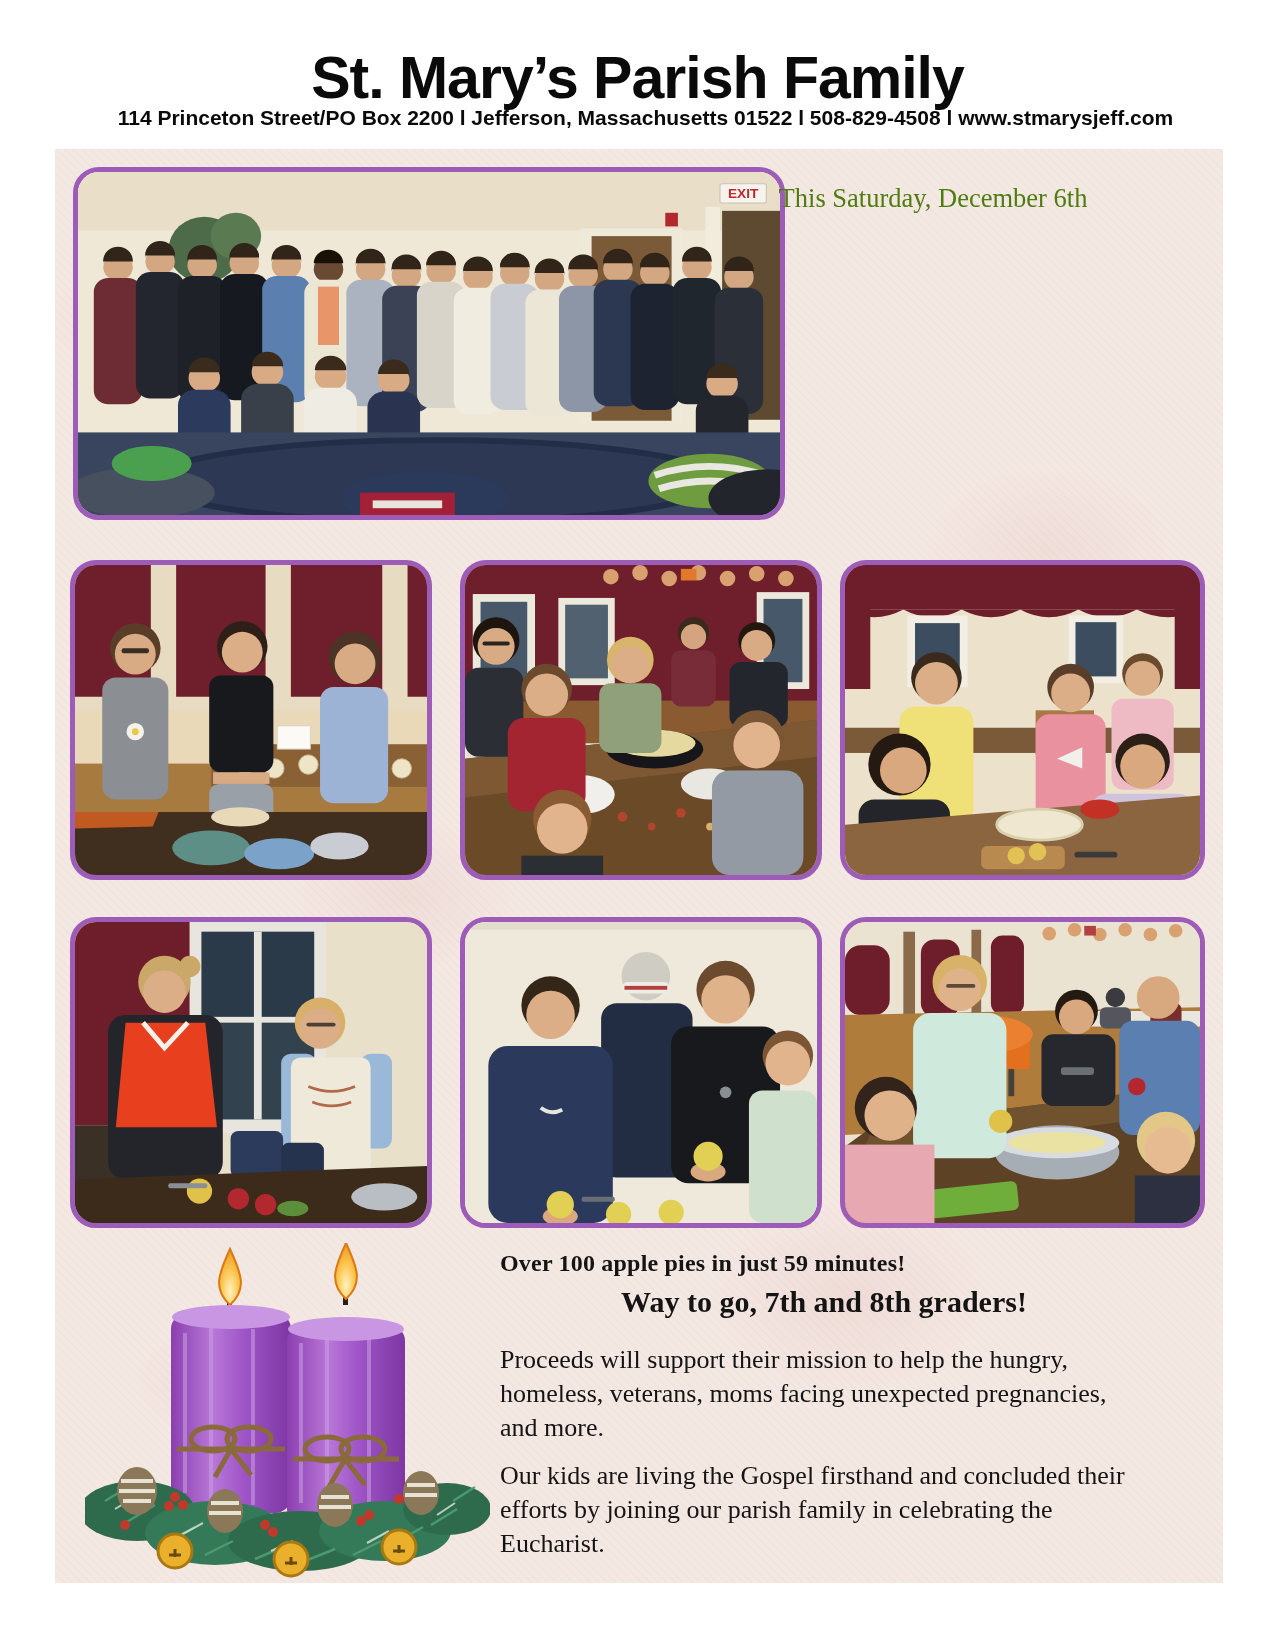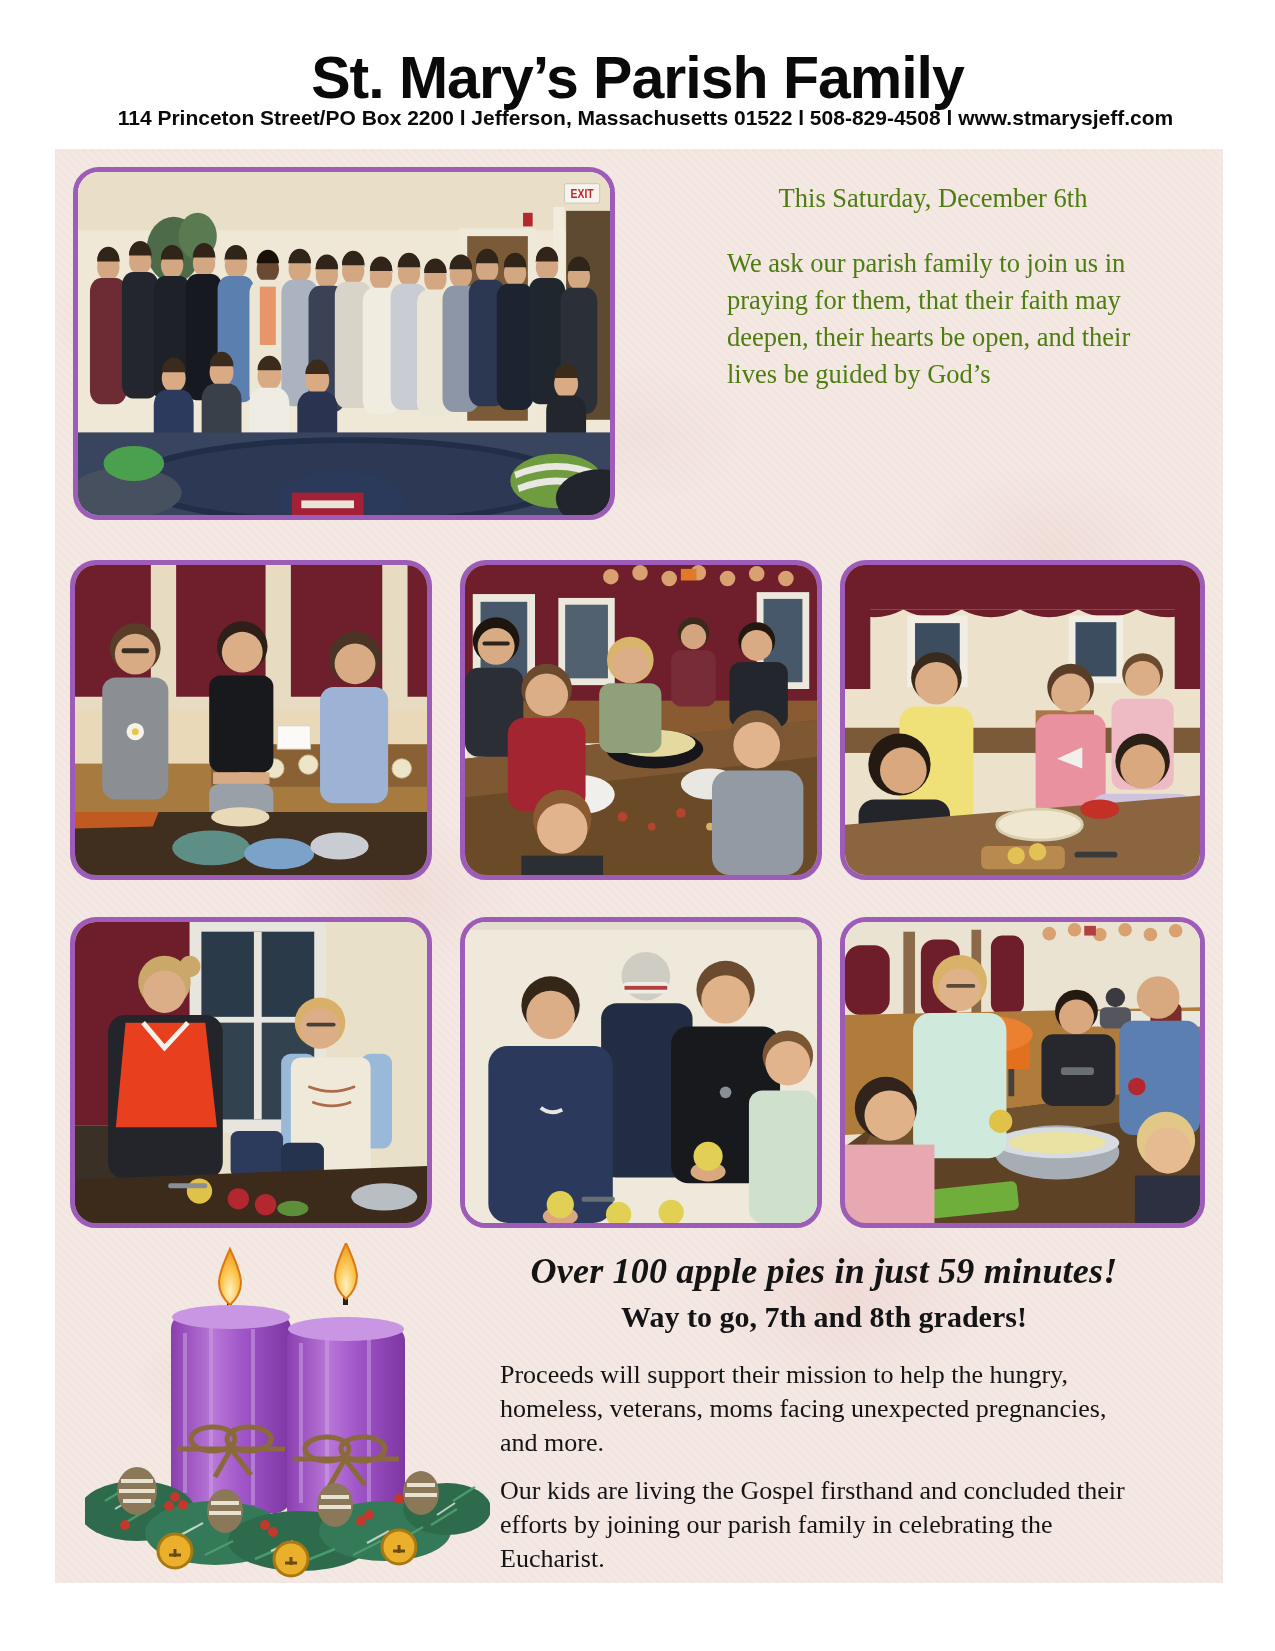--- a/index.html
+++ b/index.html
@@ -20,37 +20,37 @@
        radial-gradient(150px 100px at 50% 20%, rgba(214,160,155,.10), transparent 70%),
        repeating-linear-gradient(45deg, rgba(200,150,150,.05) 0 2px, rgba(255,255,255,0) 2px 6px),
        #f4e8e3;}
   .photo{position:absolute;border:5px solid #9c5cb8;border-radius:26px;overflow:hidden;
          box-sizing:border-box;background:#e8e0d0;box-shadow:inset 0 0 0 2px rgba(255,255,255,.35);}
   .photo svg{display:block;width:100%;height:100%;}
   .conf-text{position:absolute;left:727px;top:180px;width:412px;font-size:26.5px;line-height:1.4;color:#4d7c0f;}
   .conf-text .dateline{text-align:center;margin:0 0 28px 0;}
   .conf-text p{margin:0 0 24px 0;}
   .pie-text{position:absolute;left:500px;top:1250px;width:648px;color:#141414;}
-  .pie-text h2{margin:0 0 8px 0;font-size:36px;font-weight:700;text-align:center;letter-spacing:.2px;font-style:italic;}
+  .pie-text h2{margin:0 0 8px 0;font-size:24px;font-weight:700;letter-spacing:.2px;}
   .pie-text h3{margin:0 0 24px 0;font-size:30px;font-weight:700;text-align:center;}
   .pie-text p{margin:0 0 15px 0;font-size:26px;line-height:1.3;}
   .advent{position:absolute;left:85px;top:1243px;width:405px;height:342px;}
   .advent svg{display:block;width:100%;height:100%;}
 </style>
 </head>
 <body>
 
 <div class="page">
 
   <div class="title">St. Mary’s Parish Family</div>
   <div class="address">114 Princeton Street/PO Box 2200  l  Jefferson, Massachusetts 01522  l  508-829-4508  l  www.stmarysjeff.com</div>
 
   <div class="parchment"></div>
 
-  <div class="photo" style="left:73px;top:167px;width:542px;height:353px;" aria-label="Confirmation class group photo in the parish hall">
+  <div class="photo" style="left:73px;top:167px;width:712px;height:353px;" aria-label="Confirmation class group photo in the parish hall">
     <svg viewBox="0 0 667 353" preserveAspectRatio="none">
       <rect width="667" height="353" fill="#f0e8d6"></rect>
       <rect width="667" height="60" fill="#e9dfc9"></rect>
       <rect x="478" y="58" width="96" height="200" fill="#efe9da"></rect>
       <rect x="488" y="66" width="76" height="190" fill="#7b5a38"></rect>
       <rect x="612" y="40" width="55" height="215" fill="#5d4a30"></rect>
       <rect x="596" y="36" width="14" height="220" fill="#f2ecdc"></rect>
       <circle cx="120" cy="80" r="34" fill="#4d6b48"></circle>
       <circle cx="150" cy="66" r="24" fill="#5a7a52"></circle>
       <g>
@@ -114,21 +114,20 @@
         <path d="M548,312 q52,-18 104,0 M552,326 q48,-16 96,0" stroke="#e8e8e0" stroke-width="7" fill="none"></path>
       </g>
       <ellipse cx="655" cy="336" rx="56" ry="30" fill="#22262c"></ellipse>
       <rect x="268" y="330" width="90" height="23" fill="#a32036"></rect>
       <rect x="280" y="338" width="66" height="8" fill="#e8e4da"></rect>
     </svg>
   </div>
 
   <div class="conf-text">
     <div class="dateline">This Saturday, December 6th</div>
-    <p>We ask our parish family to join us in praying for them, that their faith may deepen, their hearts be open, and their lives be guided by God’s</p>
   </div>
 
   <div class="photo" style="left:70px;top:560px;width:362px;height:320px;" aria-label="Three girls preparing pie crusts at tables">
     <svg viewBox="0 0 362 320" preserveAspectRatio="none">
       <rect width="362" height="150" fill="#6f1f2b"></rect>
       <rect x="78" width="26" height="150" fill="#e7dcc2"></rect>
         <rect x="196" width="26" height="150" fill="#e7dcc2"></rect>
         <rect x="316" width="26" height="150" fill="#e7dcc2"></rect>
       <rect y="136" width="362" height="18" fill="#e7dcc2"></rect>
       <rect y="150" width="362" height="60" fill="#ead9b8"></rect>

